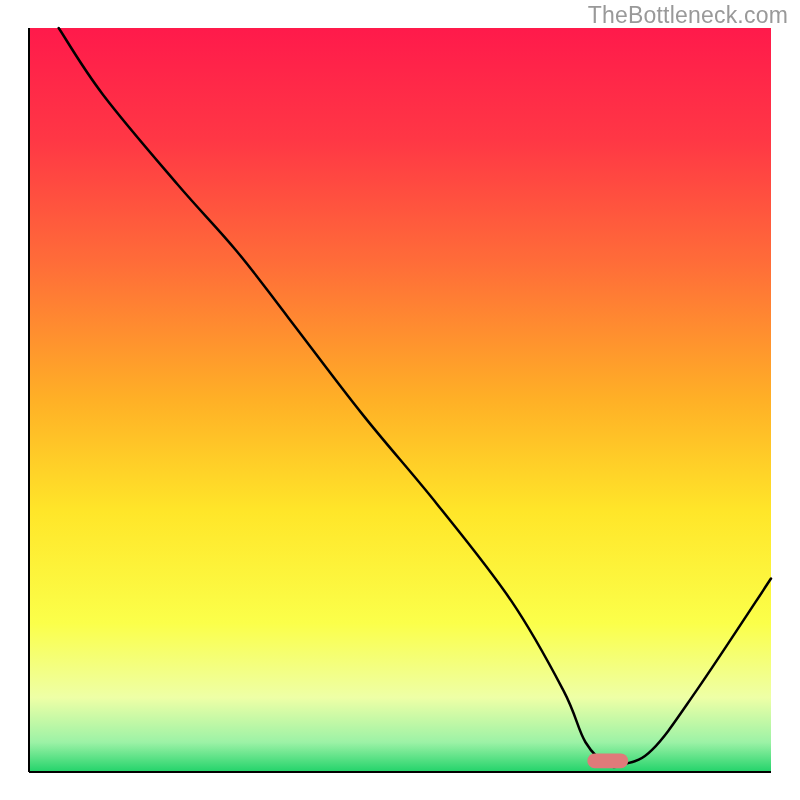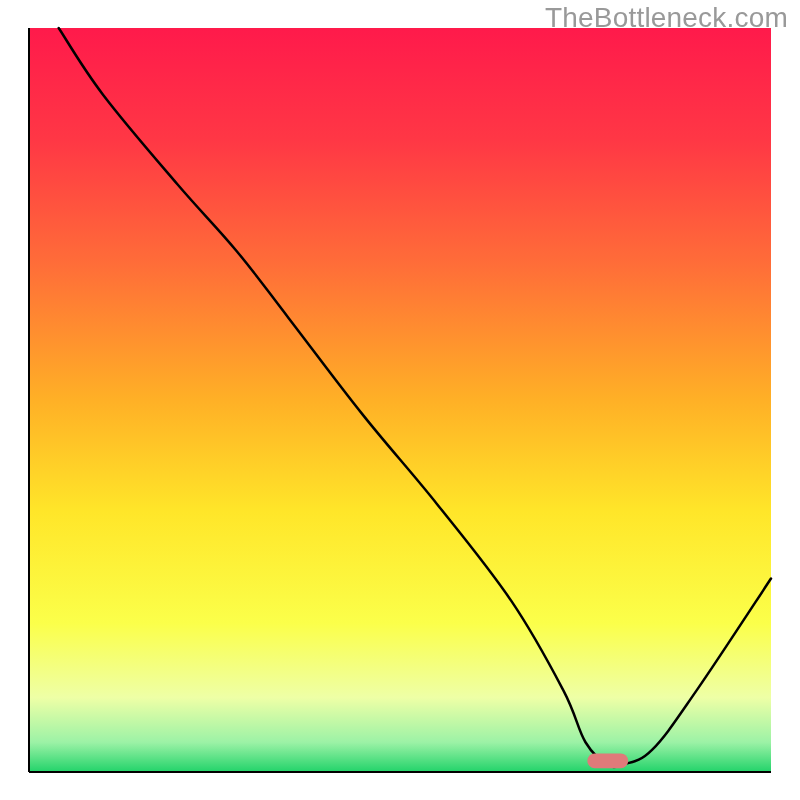--- a/index.html
+++ b/index.html
@@ -8,21 +8,21 @@
     width: 800px;
     height: 800px;
     background: #ffffff;
     overflow: hidden;
   }
   .watermark {
     position: absolute;
     top: 2px;
     right: 12px;
     font-family: Arial, Helvetica, sans-serif;
-    font-size: 28px;
+    font-size: 23px;
     color: #999999;
     font-weight: 500;
     letter-spacing: 0.2px;
   }
   .chart-wrap {
     position: absolute;
     top: 0;
     left: 0;
     width: 800px;
     height: 800px;

